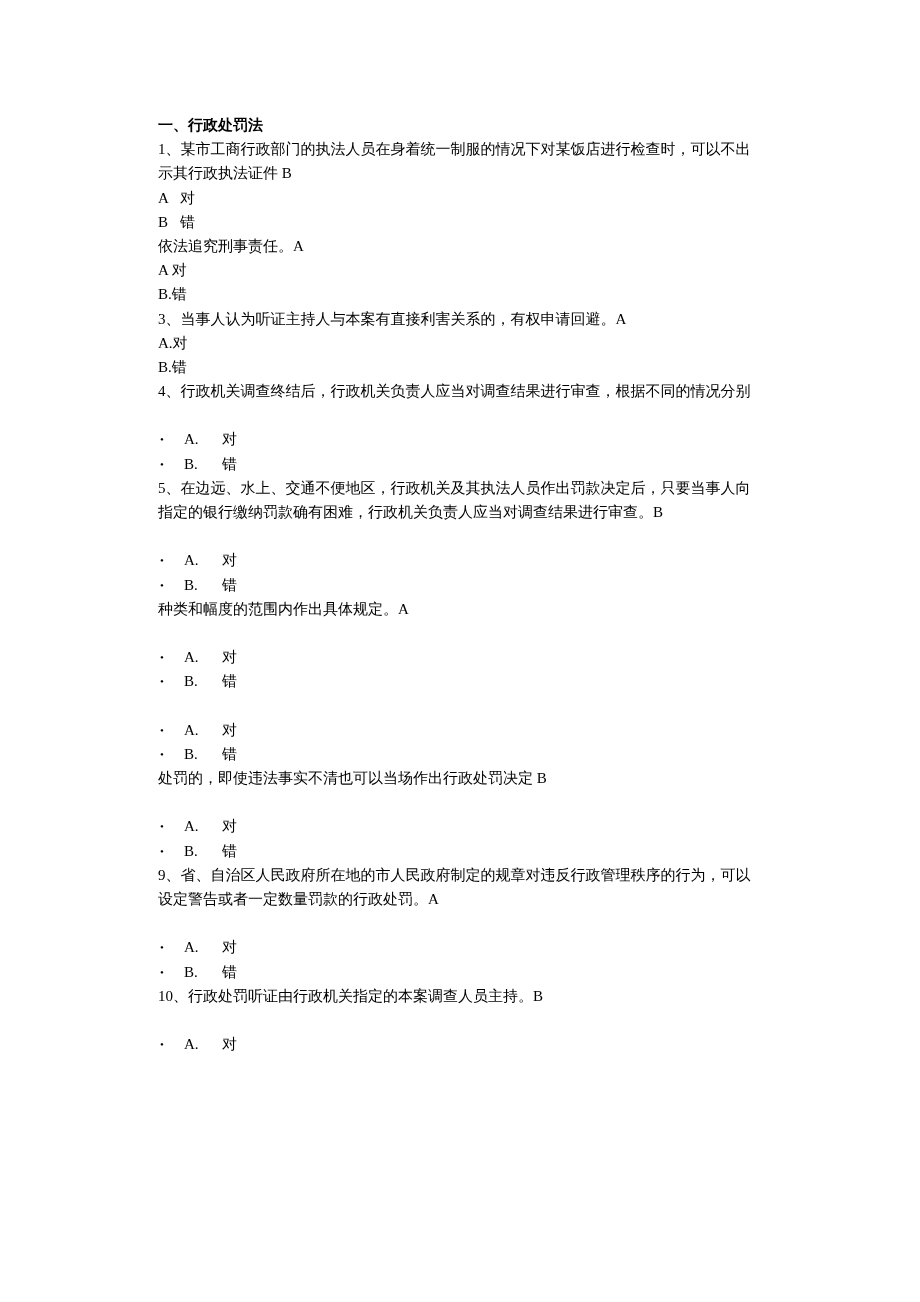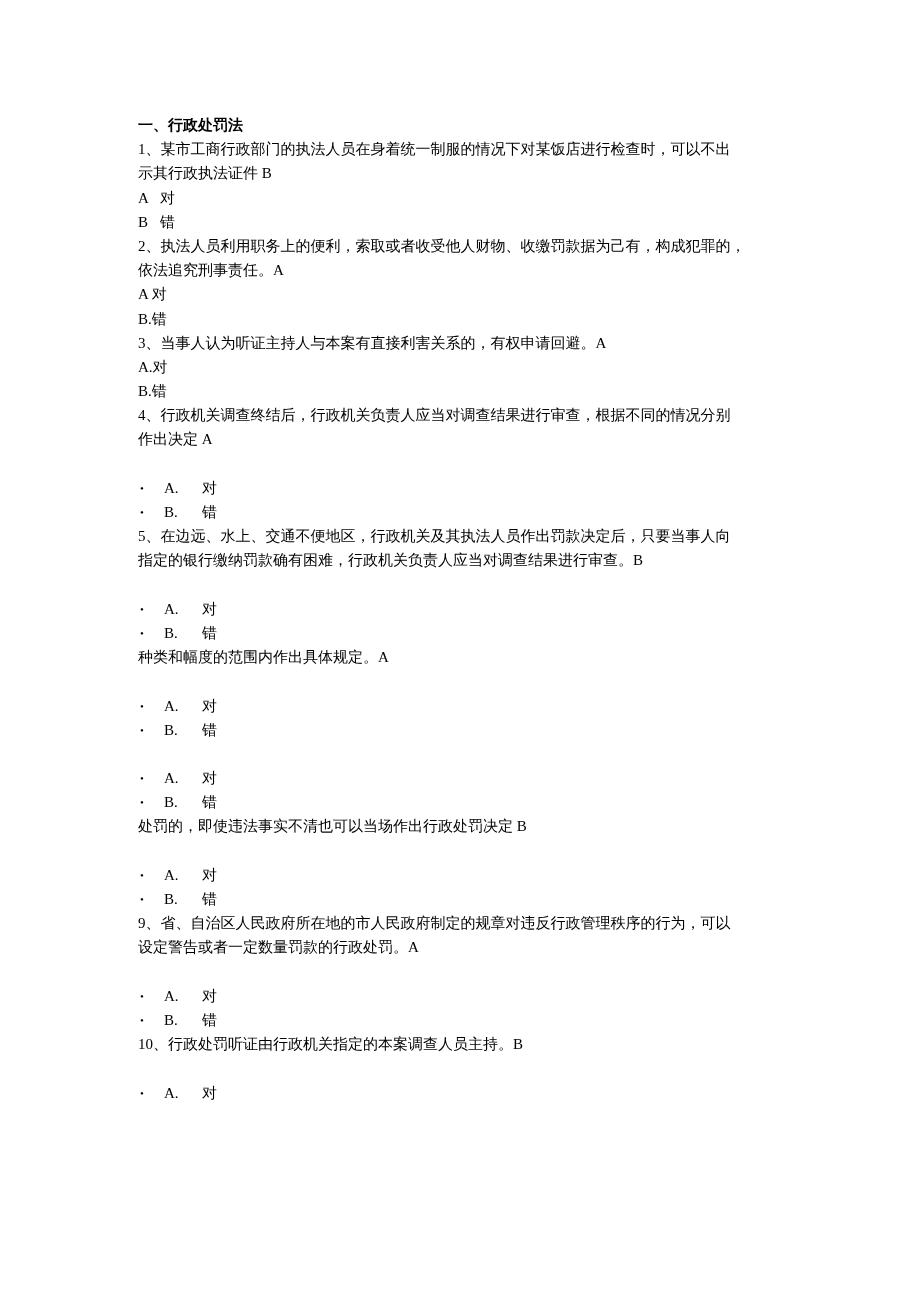--- a/index.html
+++ b/index.html
@@ -1,19 +1,19 @@
 <!DOCTYPE html>
 <html><head>
 <meta charset="utf-8">
 <style>
   html, body { margin: 0; padding: 0; background: #ffffff; }
   body { width: 920px; height: 1302px; position: relative; overflow: hidden;
          font-family: "Liberation Serif", "DejaVu Serif", serif; color: #000; }
   .page { position: absolute; left: 138px; top: 113px; width: 650px; }
-  .line { font-size: 15px; line-height: 24.2px; height: 24.2px; white-space: nowrap; }
+  .line { font-size: 15px; line-height: 24.2px; height: 24.2px; white-space: nowrap; margin-left: 20px; }
   .title { font-weight: bold; }
   .blank { height: 24.2px; }
   .opt-plain .key { display: inline-block; width: 22px; }
   .bullet-row { position: relative; padding-left: 26px; }
   .bullet-row .dot { position: absolute; left: 2px; top: 0; font-size: 11px; }
   .bullet-row .key { display: inline-block; width: 38px; }
 </style>
 </head>
 <body>
 
@@ -21,35 +21,33 @@
   <div class="line title">一、行政处罚法</div>
 
   <div>
     <div class="line">1、某市工商行政部门的执法人员在身着统一制服的情况下对某饭店进行检查时，可以不出</div>
     <div class="line">示其行政执法证件 B</div>
     <div class="line opt-plain"><span class="key">A</span><span>对</span></div>
     <div class="line opt-plain"><span class="key">B</span><span>错</span></div>
   </div>
 
   <div>
-    <div class="line">2、执法人员利用职务上的便利，索取或者收受他人财物、收缴罚款据为己有，构成犯罪的，</div>
     <div class="line">依法追究刑事责任。A</div>
     <div class="line">A 对</div>
     <div class="line">B.错</div>
   </div>
 
   <div>
     <div class="line">3、当事人认为听证主持人与本案有直接利害关系的，有权申请回避。A</div>
     <div class="line">A.对</div>
     <div class="line">B.错</div>
   </div>
 
   <div>
     <div class="line">4、行政机关调查终结后，行政机关负责人应当对调查结果进行审查，根据不同的情况分别</div>
-    <div class="line">作出决定 A</div>
     <div class="blank"></div>
     <div class="line bullet-row"><span class="dot">•</span><span class="key">A.</span><span>对</span></div>
     <div class="line bullet-row"><span class="dot">•</span><span class="key">B.</span><span>错</span></div>
   </div>
 
   <div>
     <div class="line">5、在边远、水上、交通不便地区，行政机关及其执法人员作出罚款决定后，只要当事人向</div>
     <div class="line">指定的银行缴纳罚款确有困难，行政机关负责人应当对调查结果进行审查。B</div>
     <div class="blank"></div>
     <div class="line bullet-row"><span class="dot">•</span><span class="key">A.</span><span>对</span></div>

